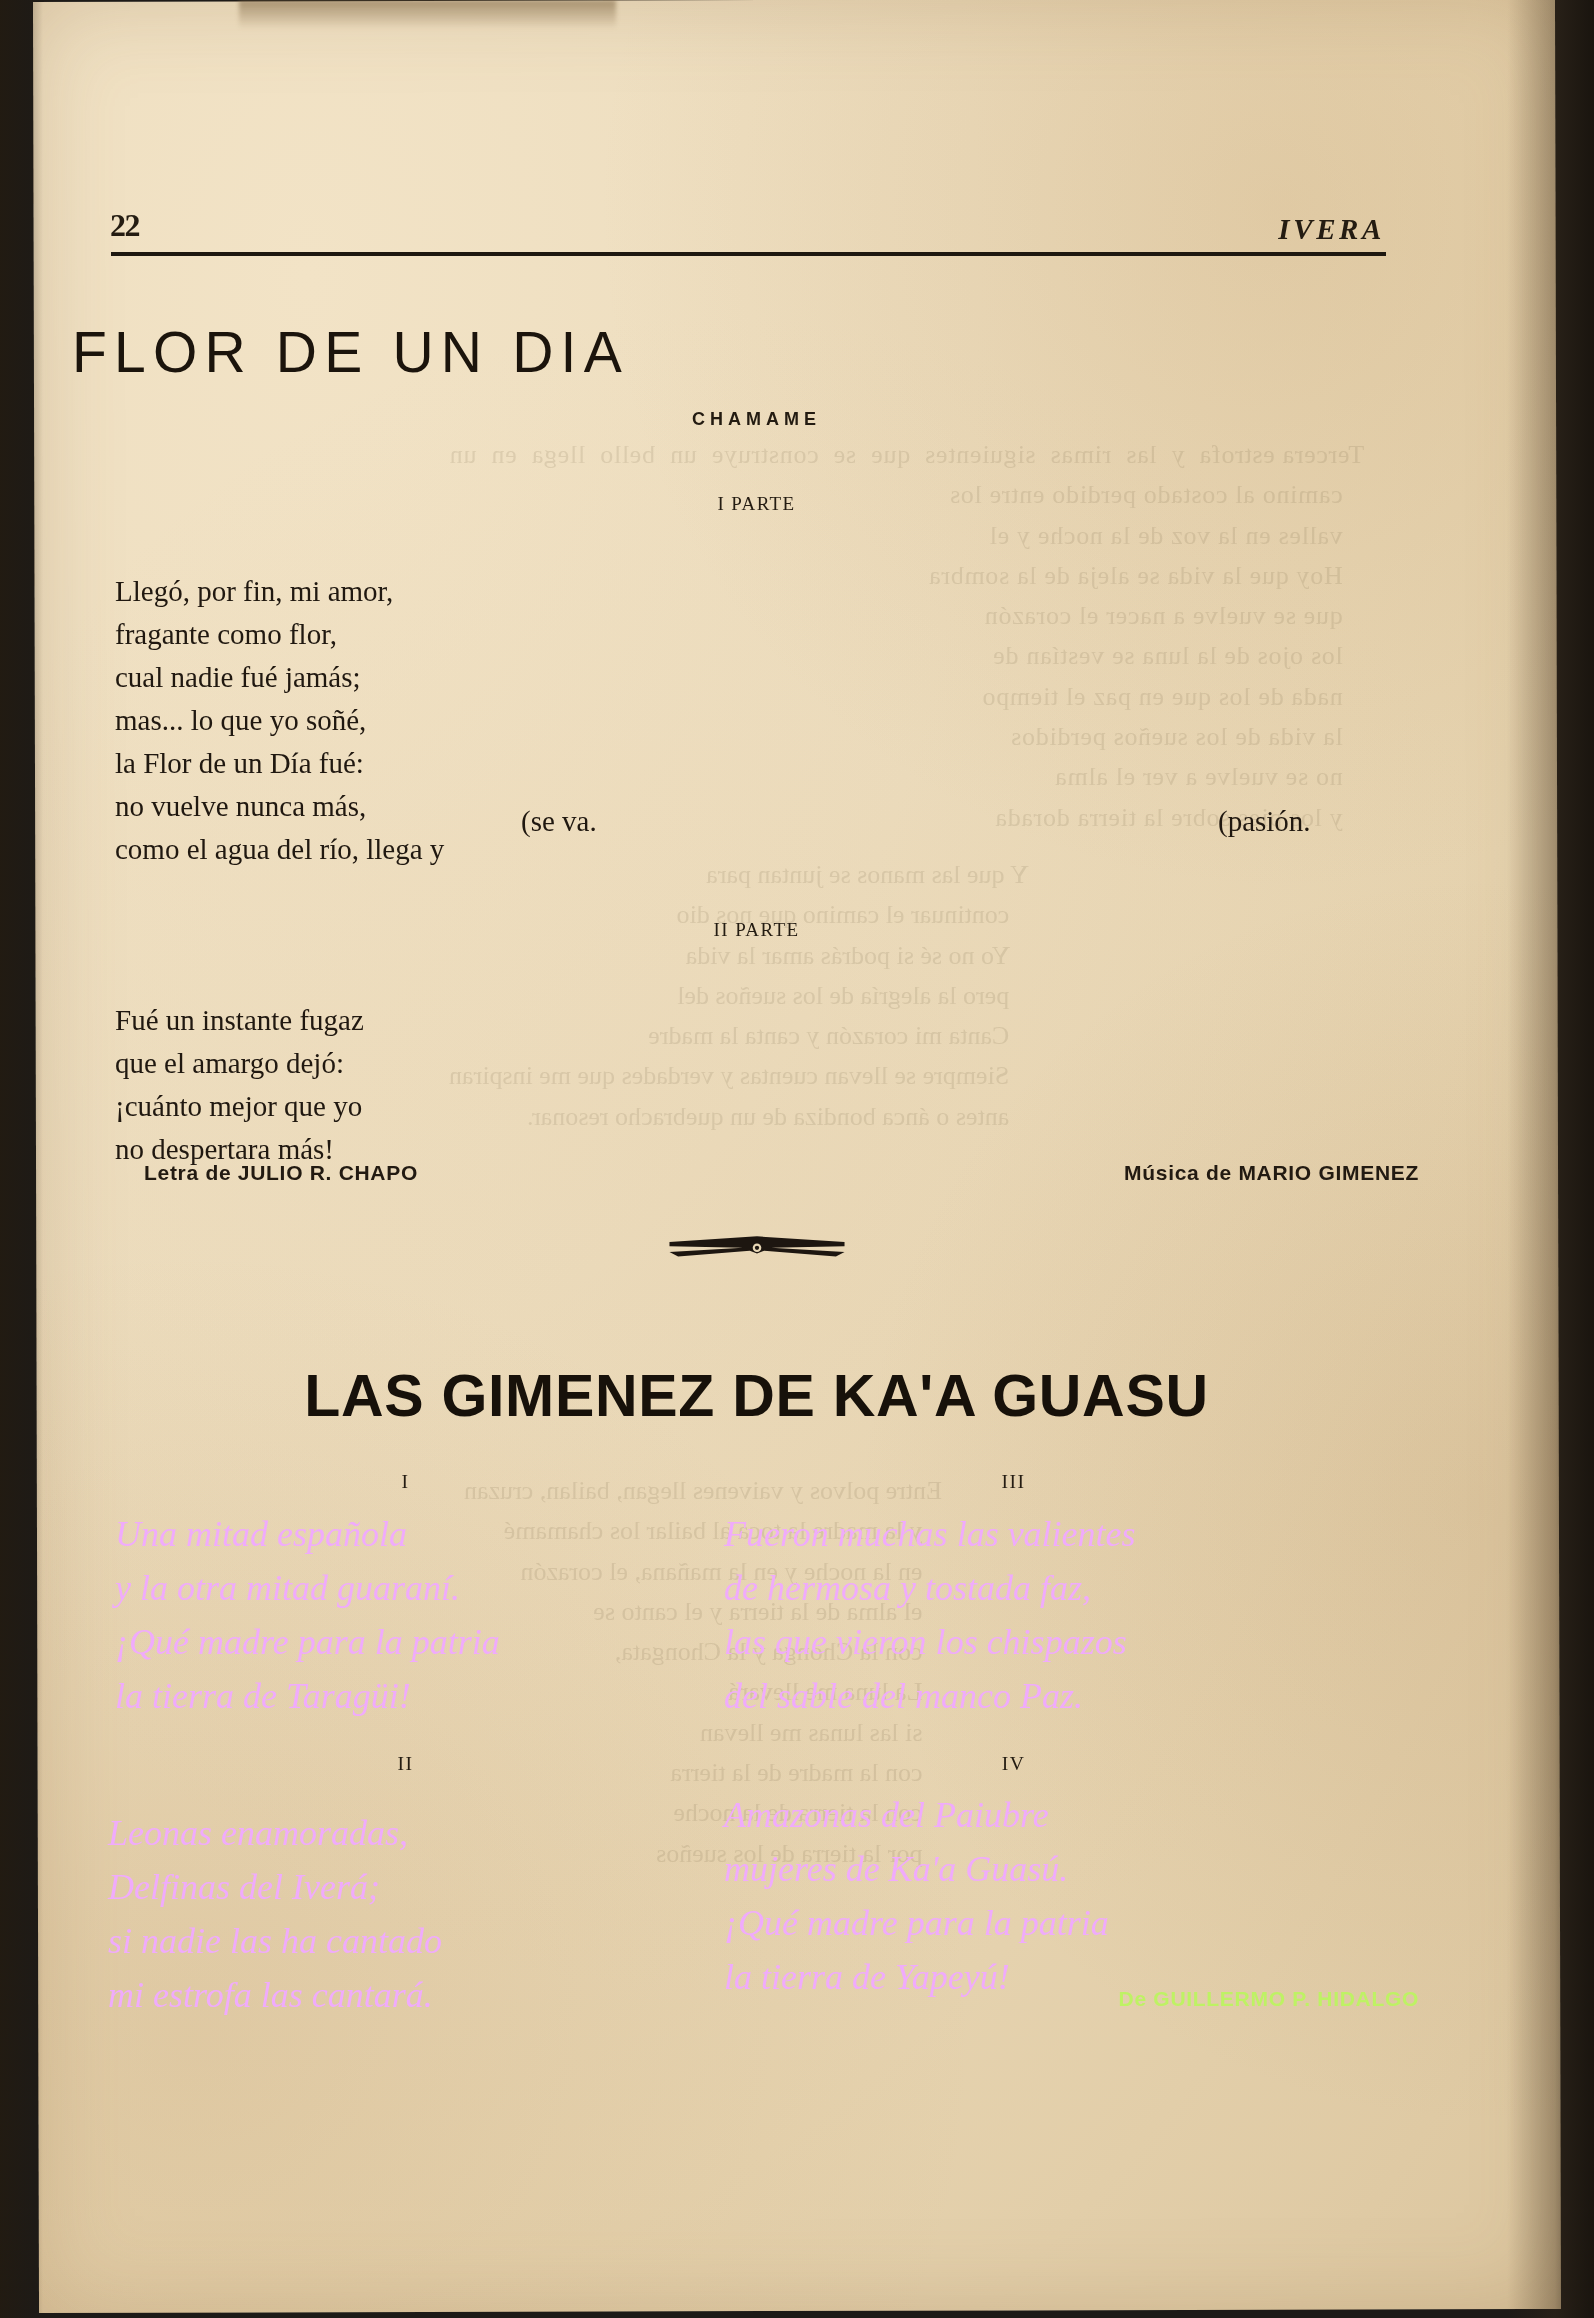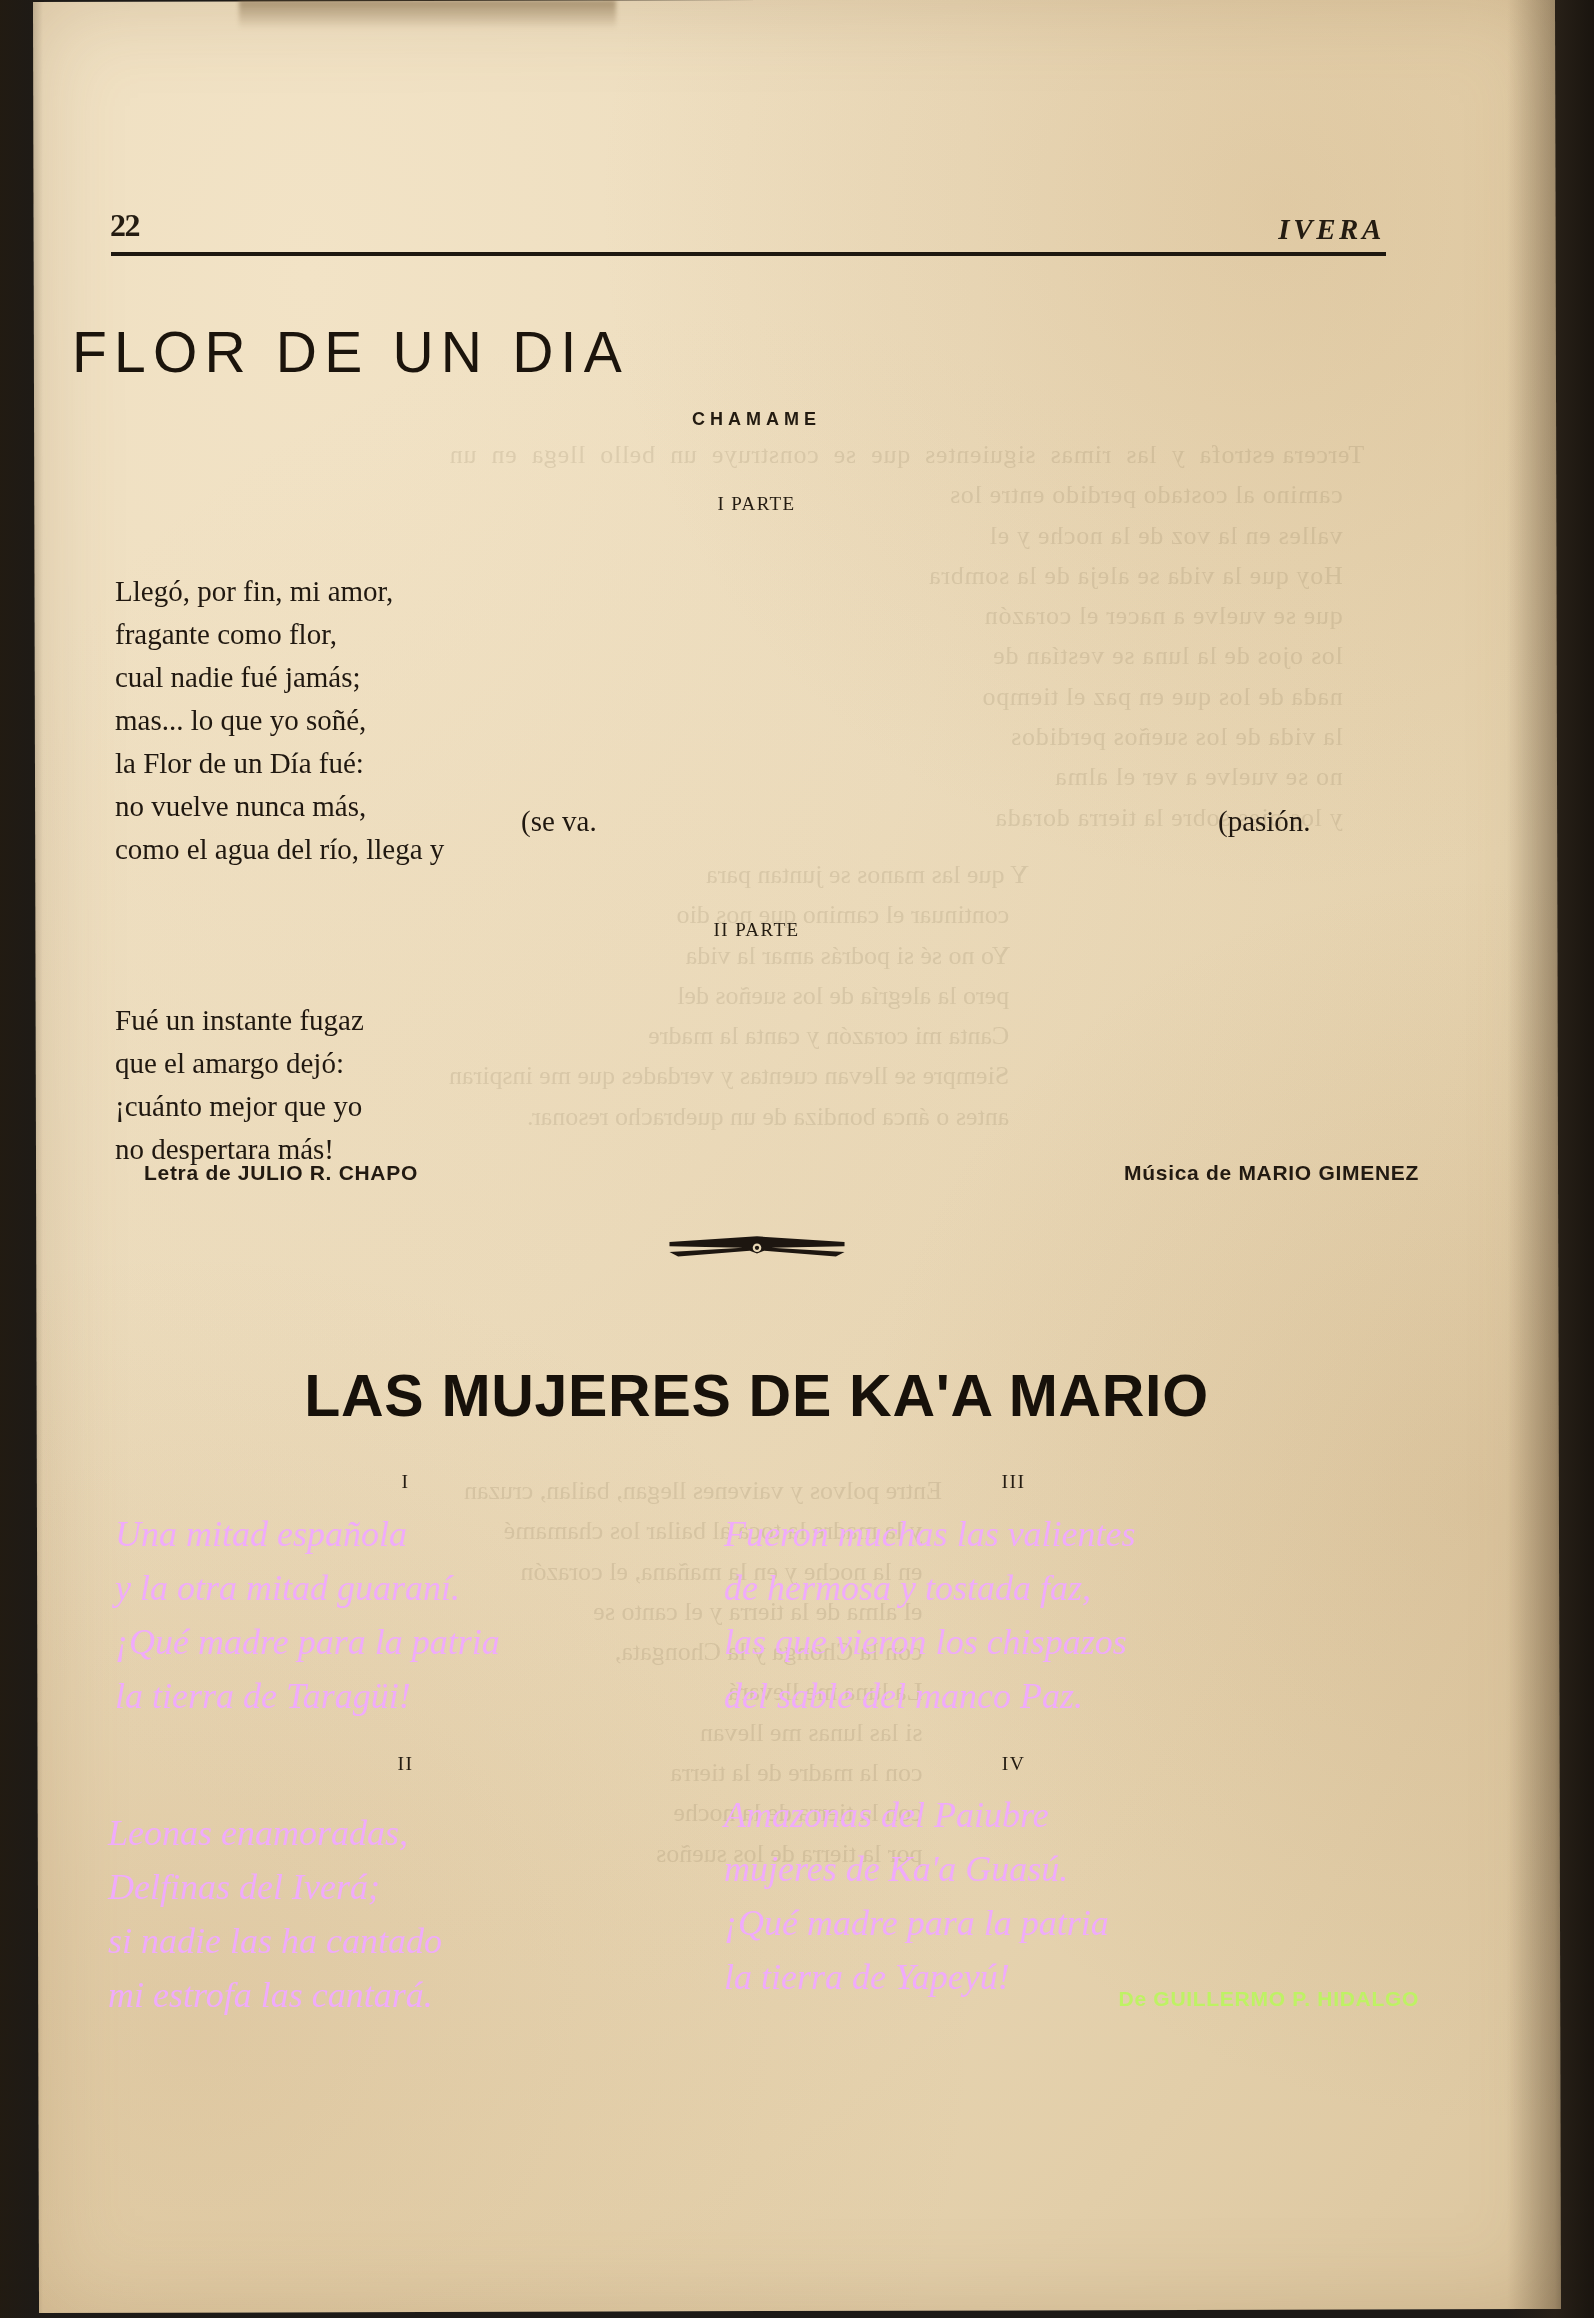--- a/index.html
+++ b/index.html
@@ -338,21 +338,21 @@
     <div class="credit cr-right">Música de MARIO GIMENEZ</div>
 
     <div class="ornament">
       <svg width="188" height="33" viewBox="0 0 260 46">
         <path d="M8 14 L130 6 L252 14 L252 20 L150 22 L252 28 L240 34 L140 26 L130 30 L120 26 L20 34 L8 28 L110 22 L8 20 Z" fill="#1d1610"></path>
         <circle cx="130" cy="22" r="6" fill="#e9d8b6"></circle>
         <circle cx="130" cy="22" r="3" fill="#1d1610"></circle>
       </svg>
     </div>
 
-    <div class="title2">LAS MUJERES DE KA'A MARIO</div>
+    <div class="title2">LAS GIMENEZ DE KA'A GUASU</div>
 
     <div class="numlabel n1">I</div>
     <div class="numlabel n3">III</div>
     <div class="verse-it s1">Una mitad española
 y la otra mitad guaraní.
 ¡Qué madre para la patria
 la tierra de Taragüi!</div>
     <div class="verse-it s3">Fueron muchas las valientes
 de hermosa y tostada faz,
 las que vieron los chispazos

